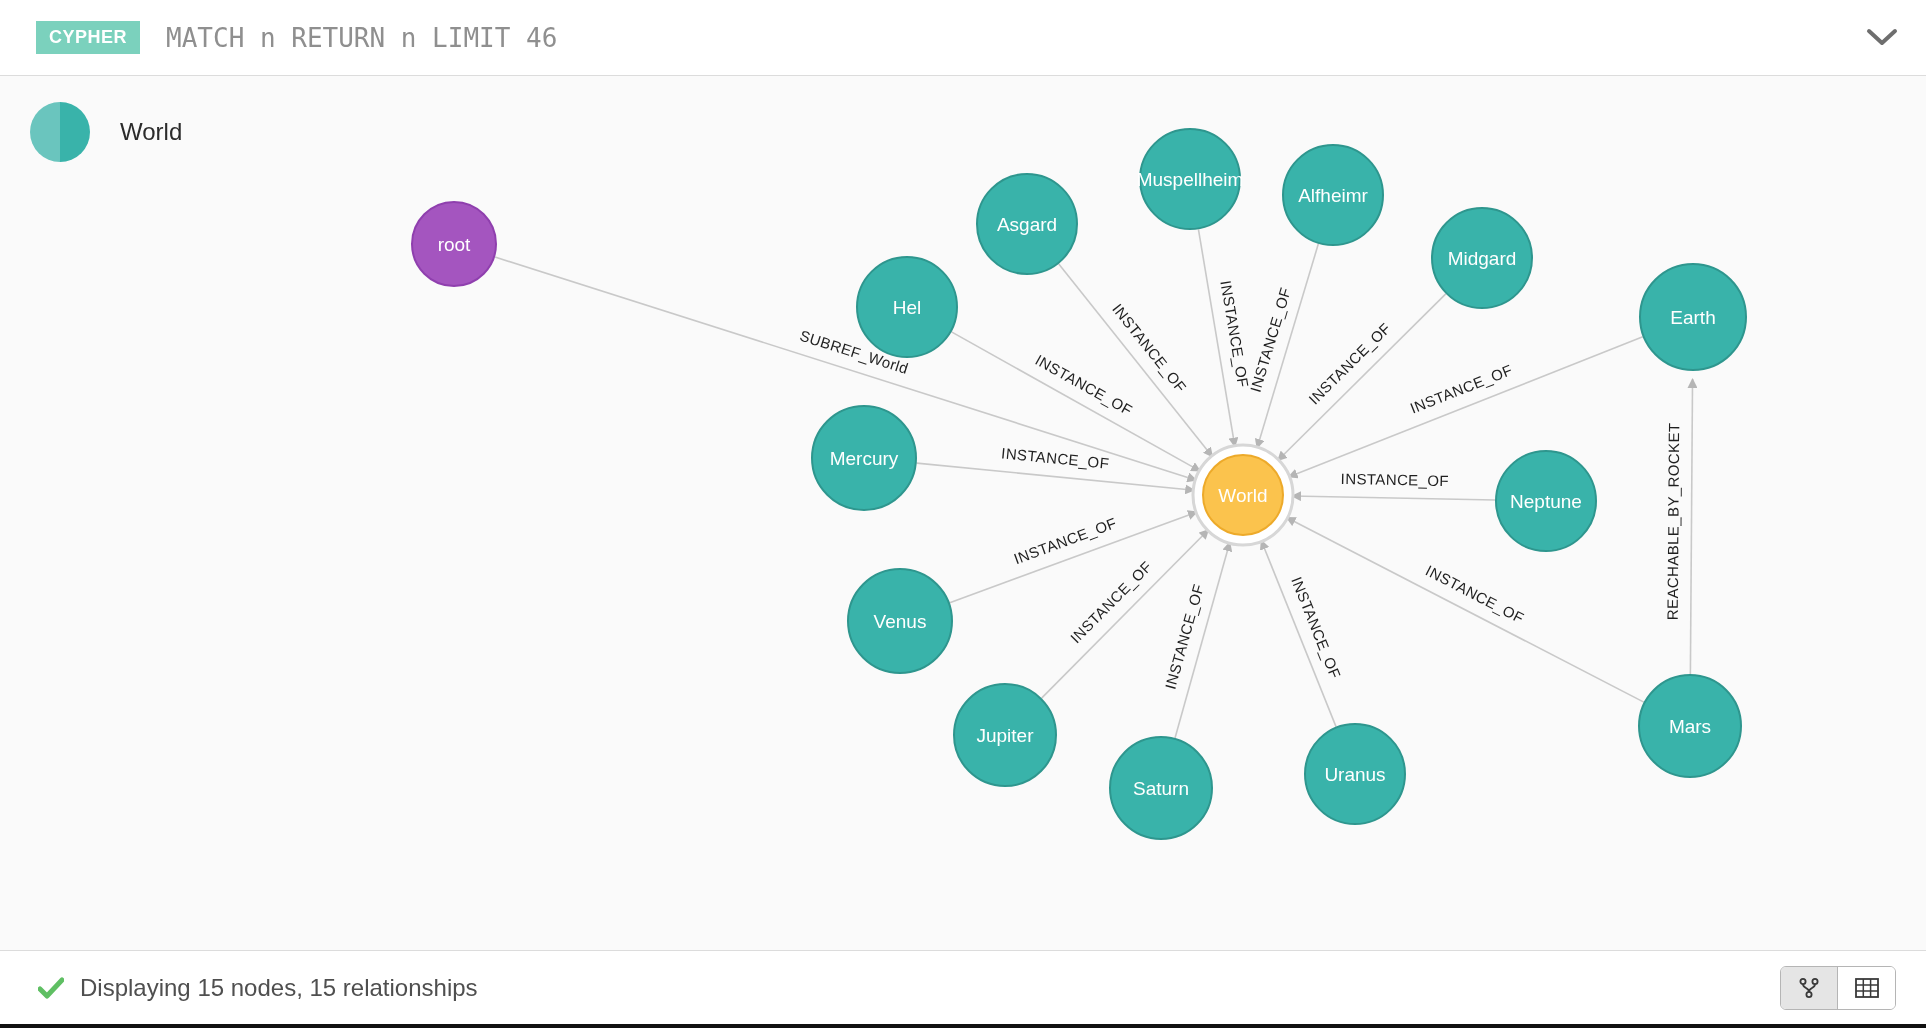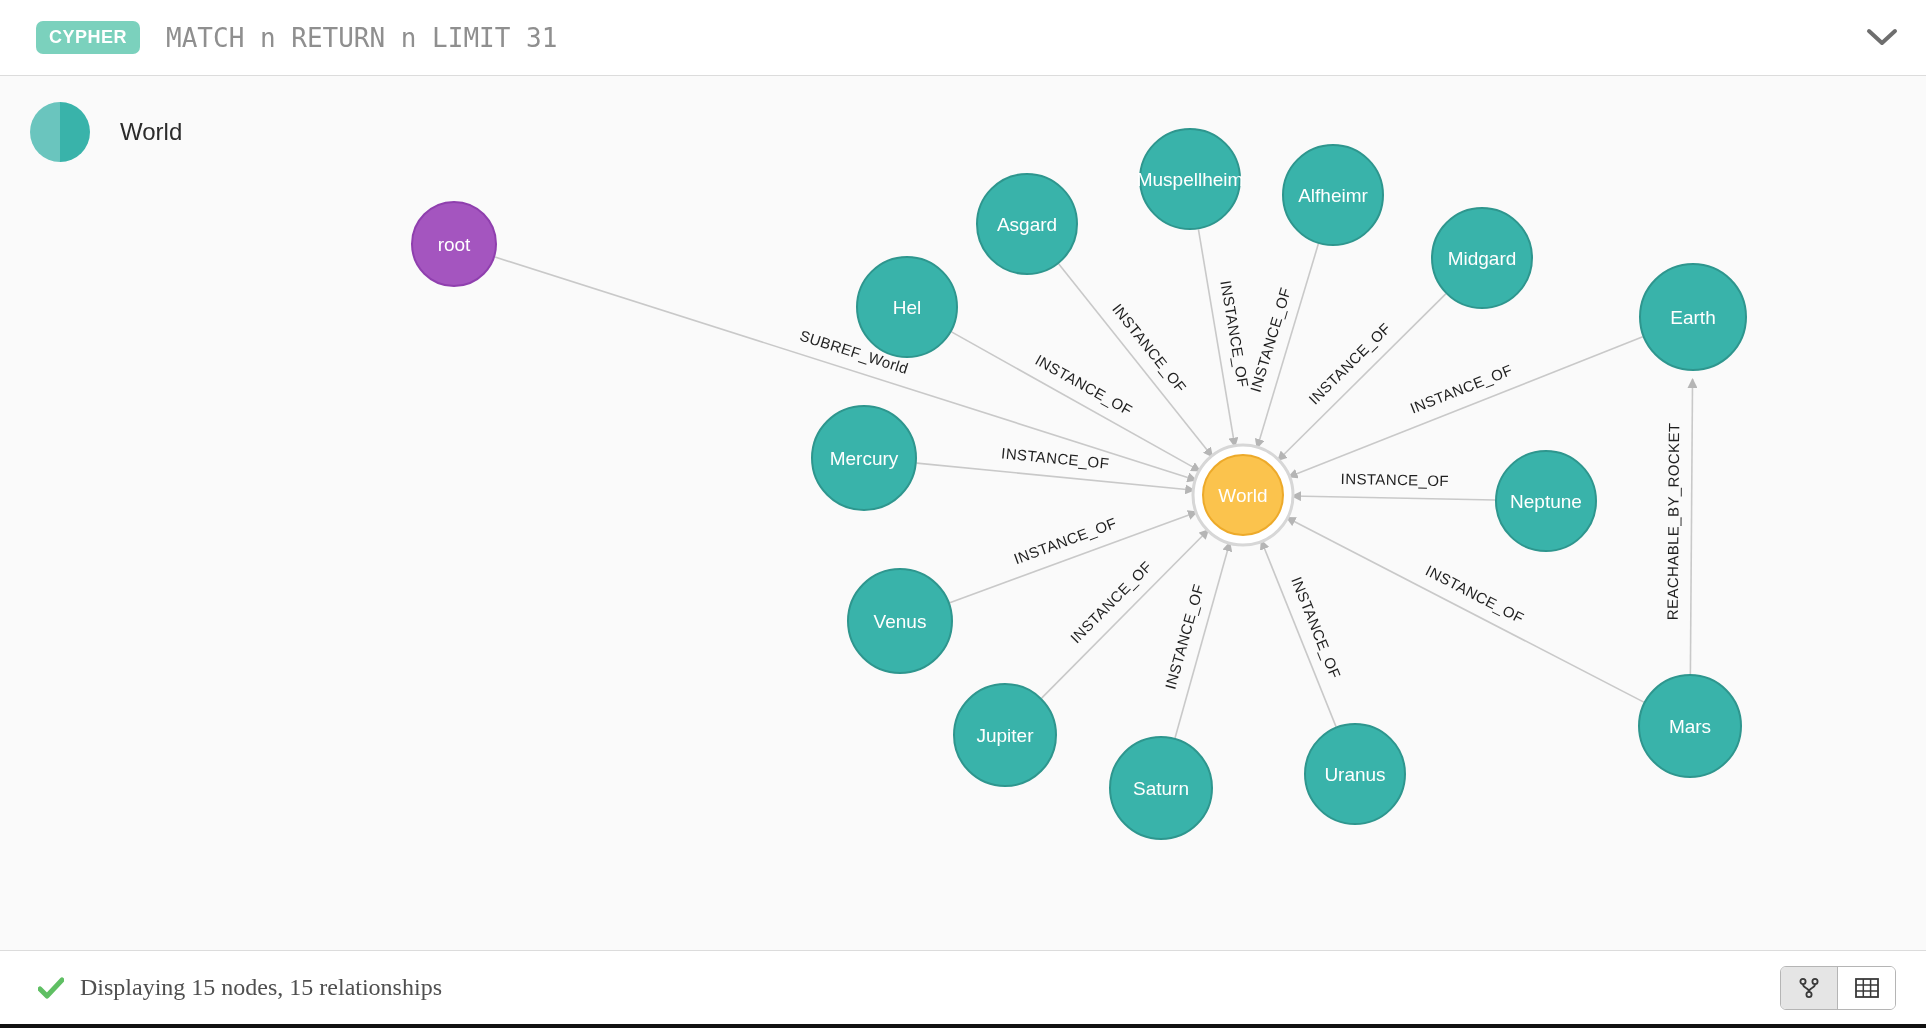--- a/index.html
+++ b/index.html
@@ -8,21 +8,21 @@
     font-family:"Liberation Sans","DejaVu Sans",sans-serif;
     background:#ffffff;display:flex;flex-direction:column;
   }
   
   .header{
     height:76px;flex:0 0 76px;background:#ffffff;
     border-bottom:1px solid #dcdcdc;
     display:flex;align-items:center;padding-left:36px;box-sizing:border-box;
   }
   .badge{
-    display:inline-block;padding:6px 13px;border-radius:7px;
+    display:inline-block;padding:6px 13px;border-radius:0;
     color:#ffffff;font-weight:bold;font-size:18px;letter-spacing:0.5px;
   }
   .query{
     margin-left:26px;
     font-family:"DejaVu Sans Mono","Liberation Mono",monospace;
     font-size:26px;color:#8f8f8f;letter-spacing:0px;white-space:pre;
   }
   .chevron{margin-left:auto;margin-right:28px;display:flex;align-items:center;cursor:pointer;}
   
   .main{
@@ -32,39 +32,39 @@
   .legend{position:absolute;left:30px;top:26px;}
   .legend-item{display:flex;align-items:center;margin-bottom:16px;cursor:pointer;}
   .legend-circle{width:60px;height:60px;border-radius:50%;flex:0 0 60px;}
   .legend-label{margin-left:30px;font-size:24px;color:#2b2b2b;}
   
   .footer{
     height:74px;flex:0 0 74px;background:#ffffff;border-top:1px solid #dcdcdc;
     display:flex;align-items:center;padding:0 30px 0 38px;box-sizing:border-box;
   }
   .check{display:flex;align-items:center;margin-right:16px;}
-  .status-text{font-size:24px;color:#4f4f4f;font-family:Liberation Serif, serif;}
+  .status-text{font-size:24px;color:#4f4f4f;}
   .view-toggle{margin-left:auto;display:flex;border:1px solid #b5b5b5;border-radius:6px;overflow:hidden;}
   .view-toggle button{
     width:57px;height:42px;border:none;background:#ffffff;cursor:pointer;
     display:flex;align-items:center;justify-content:center;padding:0;
   }
   .view-toggle button:first-child{border-right:1px solid #b5b5b5;}
   .view-toggle button.active{background:#e5e5e5;}
   .bottom-strip{height:4px;flex:0 0 4px;background:#111111;}
   
   .node-label{fill:#ffffff;font-size:19px;font-family:"Liberation Sans","DejaVu Sans",sans-serif;}
   .edge-label{font-size:15px;letter-spacing:0.4px;font-family:"Liberation Sans","DejaVu Sans",sans-serif;}
 </style>
 </head>
 <body>
 
 <div class="header">
   <span class="badge" id="cypher-badge" style="background: rgb(123, 209, 189);">CYPHER</span>
-  <span class="query">MATCH n RETURN n LIMIT 31</span>
+  <span class="query">MATCH n RETURN n LIMIT 46</span>
   <span class="chevron">
     <svg width="32" height="20" viewBox="0 0 32 20">
       <polyline points="3,3 16,15 29,3" fill="none" stroke="#6e6e6e" stroke-width="4" stroke-linecap="round" stroke-linejoin="round"></polyline>
     </svg>
   </span>
 </div>
 
 <div class="main">
   <svg id="graph-svg" viewBox="0 0 1926 874" preserveAspectRatio="none">
       <defs>

